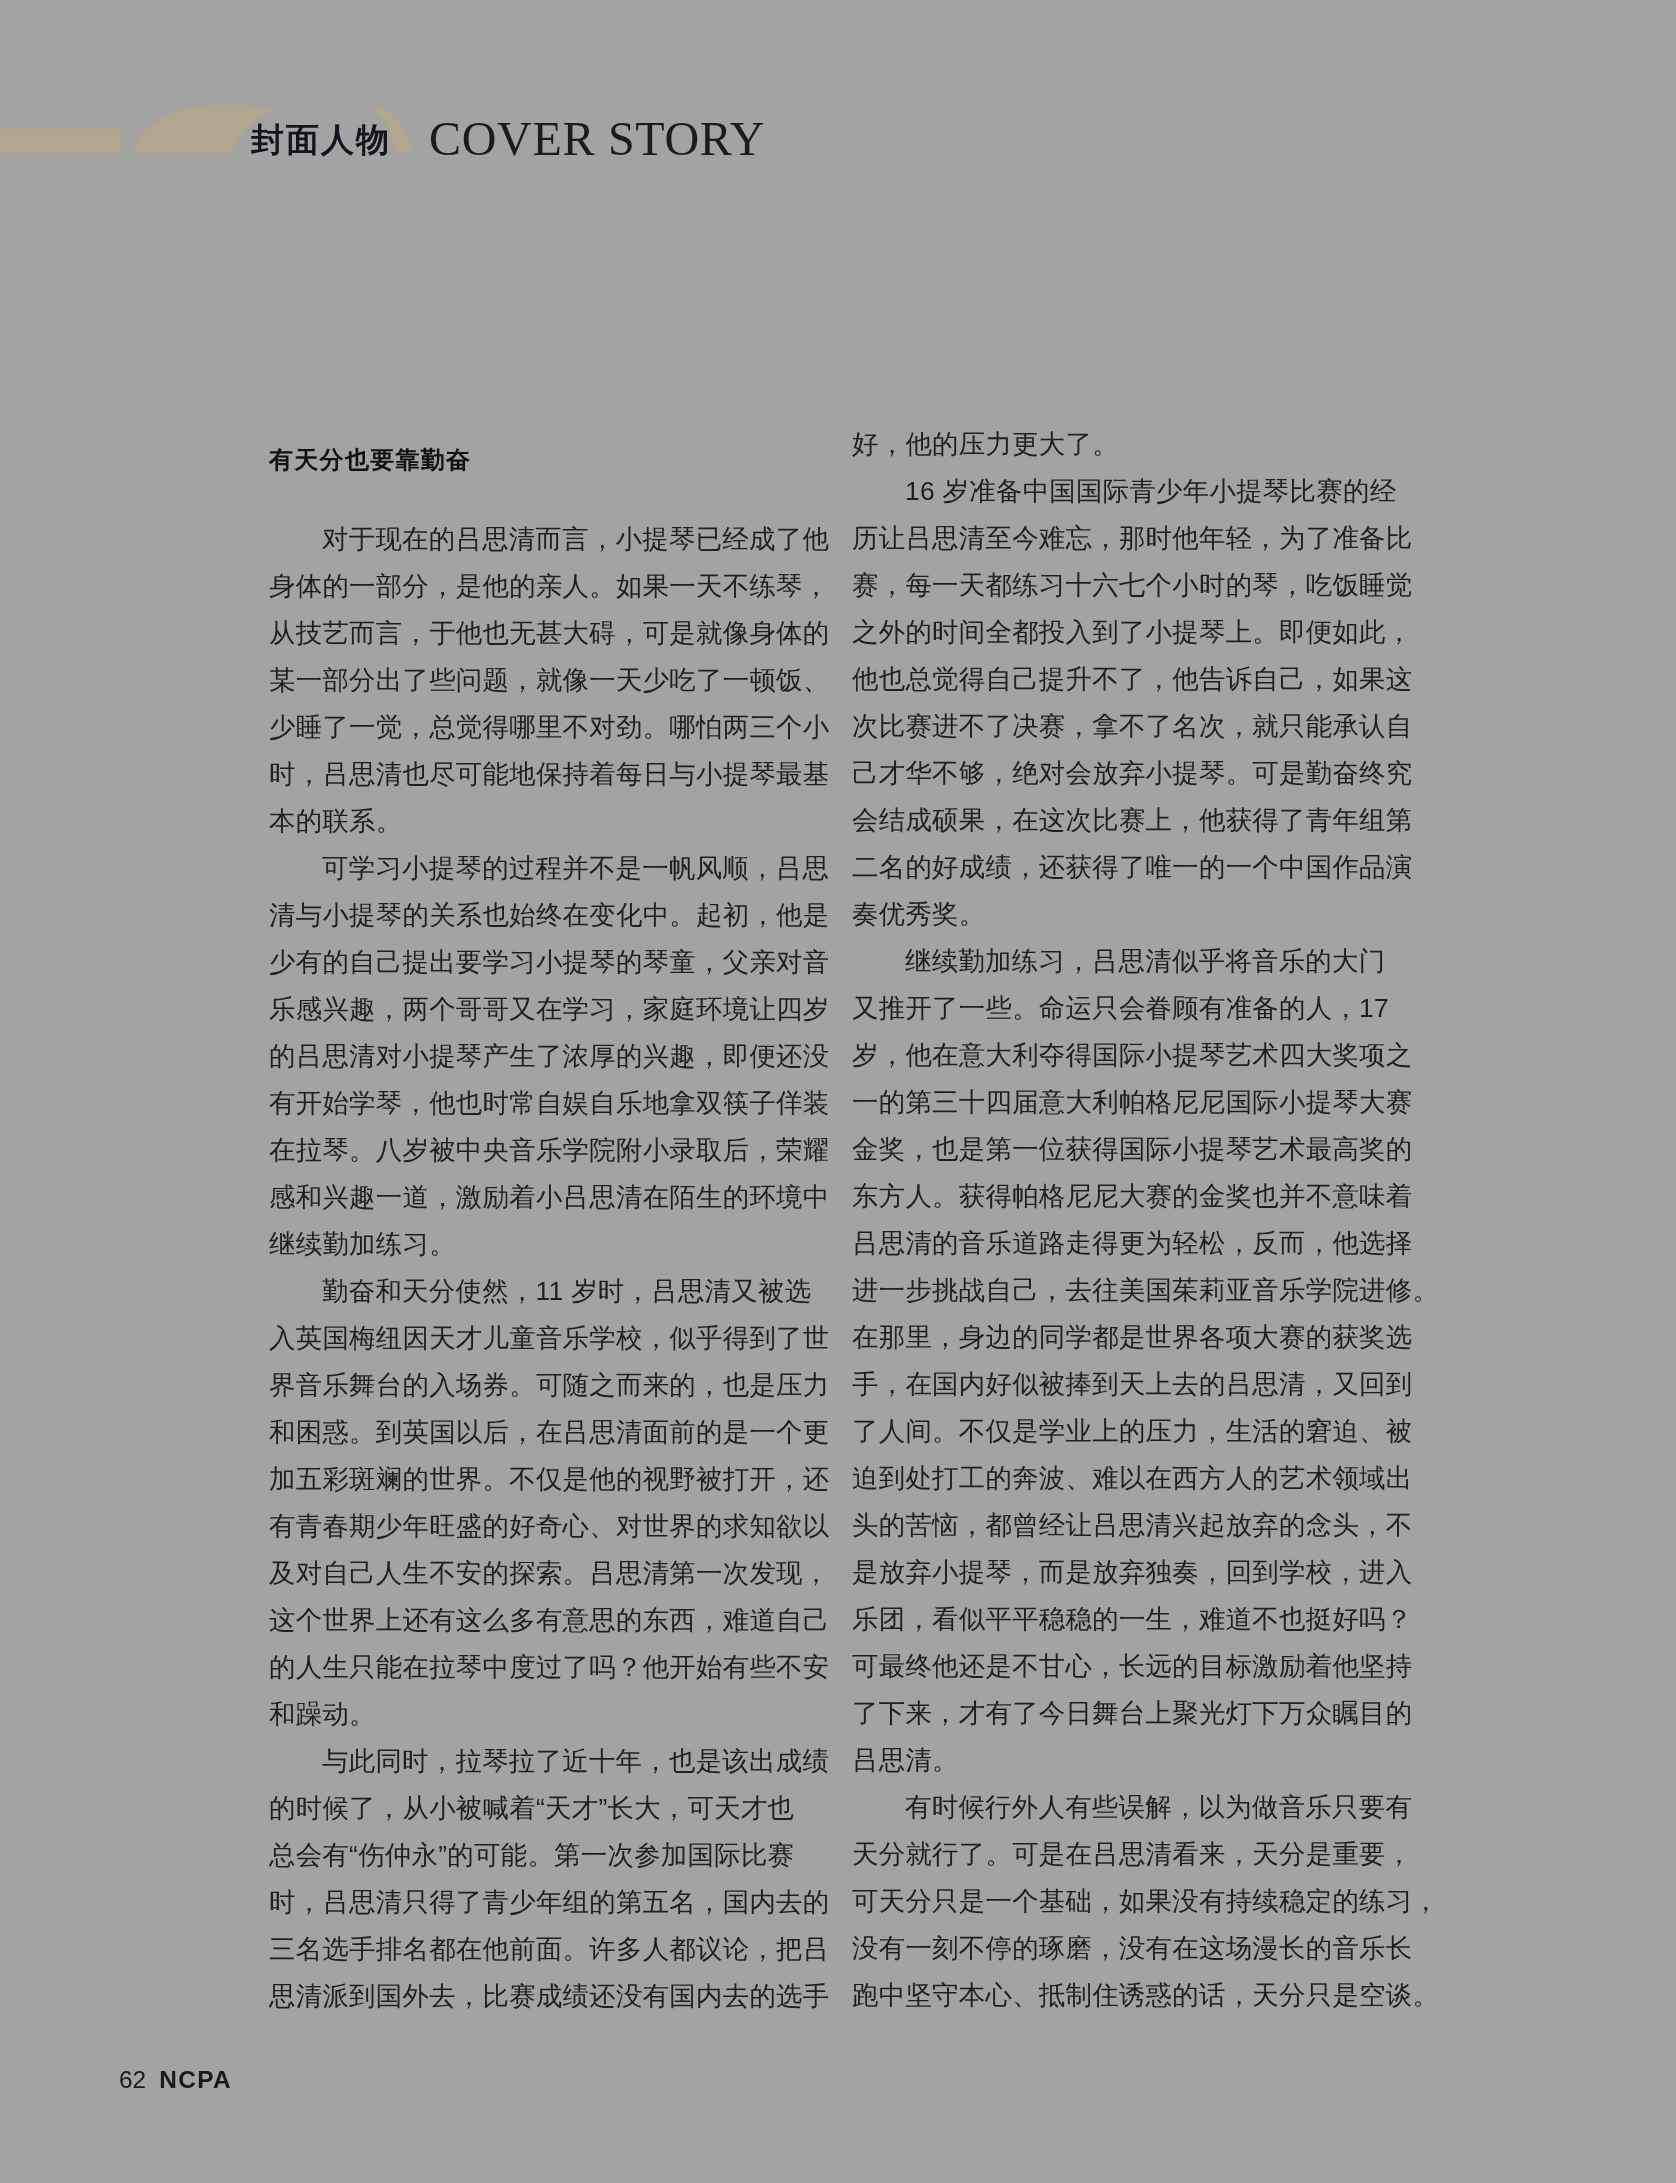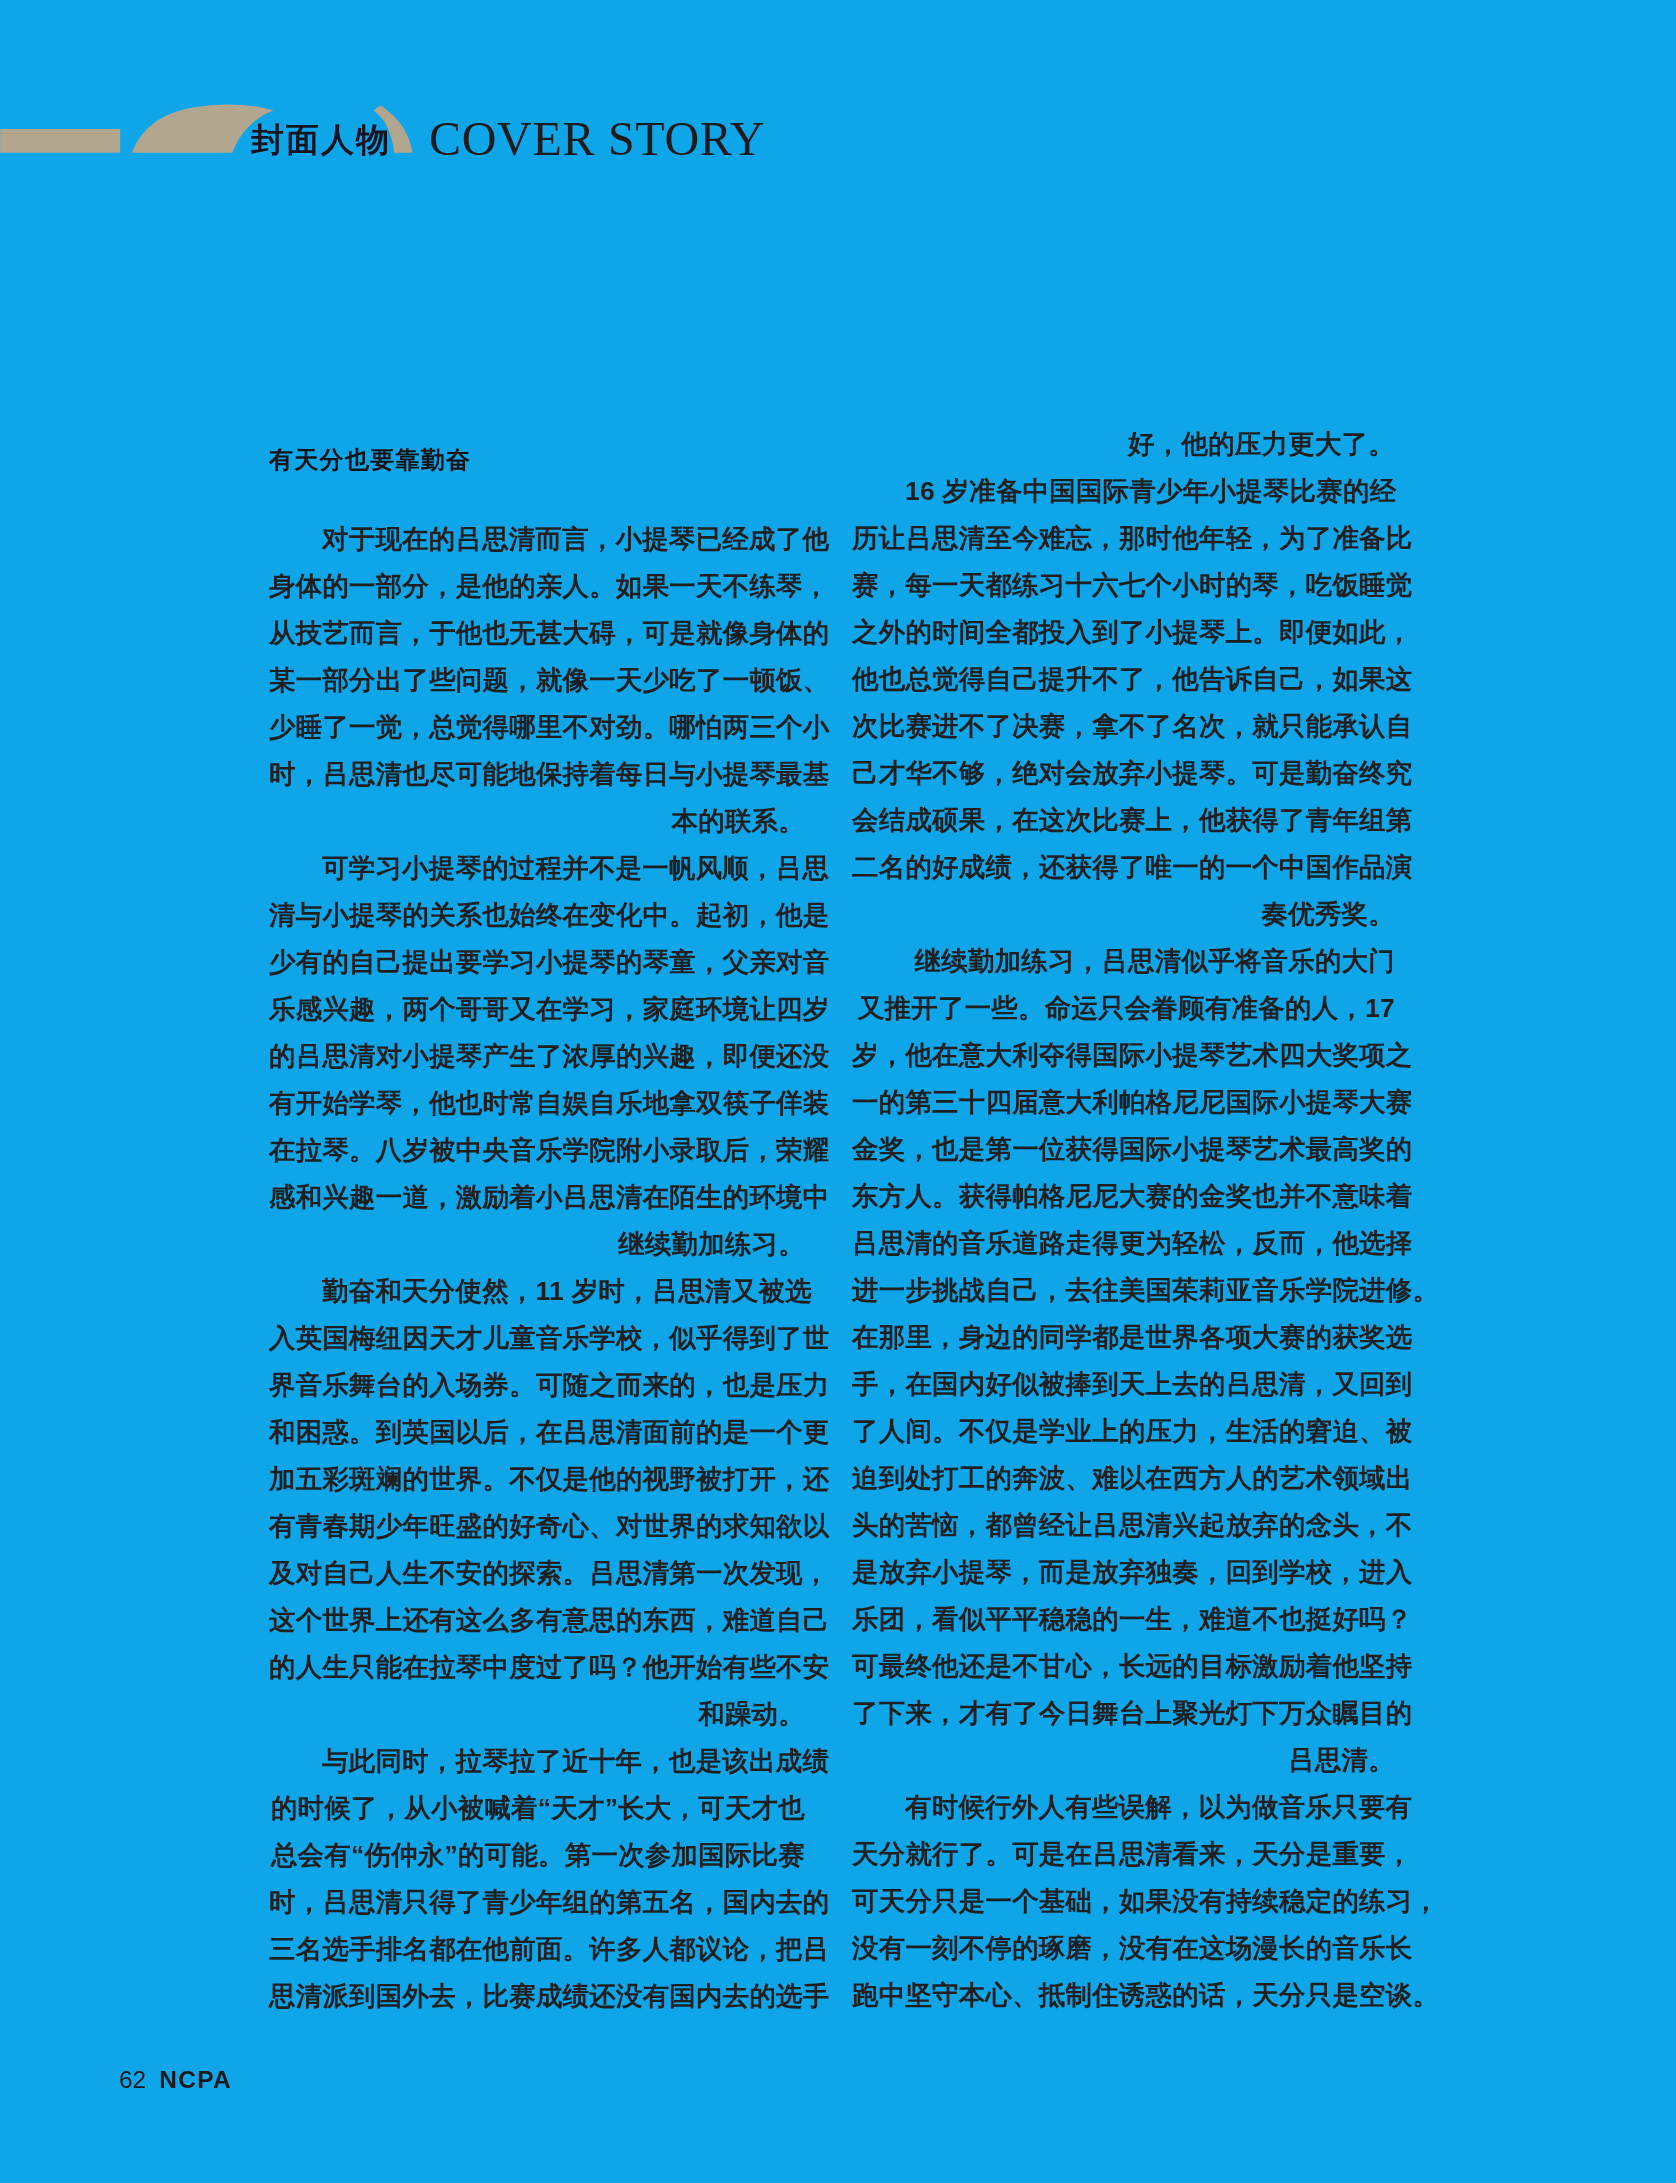--- a/index.html
+++ b/index.html
@@ -1,19 +1,19 @@
 <!DOCTYPE html>
 <html style="font-size:10.6px"><head>
 <meta charset="utf-8">
 <style>
   html,body { margin:0; padding:0; background:#e8e8e8; }
   .page {
     position:relative;
     width:1676px; height:2183px;
-    background:#0ea5e9;
+    background:#a3a3a3;
     overflow:hidden;
     font-family:"Liberation Sans","DejaVu Sans",sans-serif;
   }
 
   
   .header-svg { position:absolute; left:0; top:92px; width:449px; height:66px; }
   .cn-title {
     position:absolute; left:251px; top:123px;
     font-size:33px; font-weight:700; color:#141420;
     letter-spacing:2px; line-height:33px; white-space:nowrap;
@@ -26,21 +26,21 @@
   }
 
   
   .article-heading {
     position:absolute; left:269px; top:424px;
     font-size:24px; font-weight:700; color:#111111;
     letter-spacing:1.3px; white-space:nowrap;
   }
   .column {
     position:absolute;
-    font-size:26.4px; font-weight:700; color:#1f1f1f;text-align:right;
+    font-size:26.4px; font-weight:400; color:#1f1f1f;
   }
   .col-left  { left:269px;  top:516px; width:536px; }
   .col-right { left:852px; top:421px; width:543px; }
   .line {
     height:47px; line-height:47px;
     white-space:nowrap;
     letter-spacing:0.3px;
   }
   .line.indent { text-indent:53px; }
 

